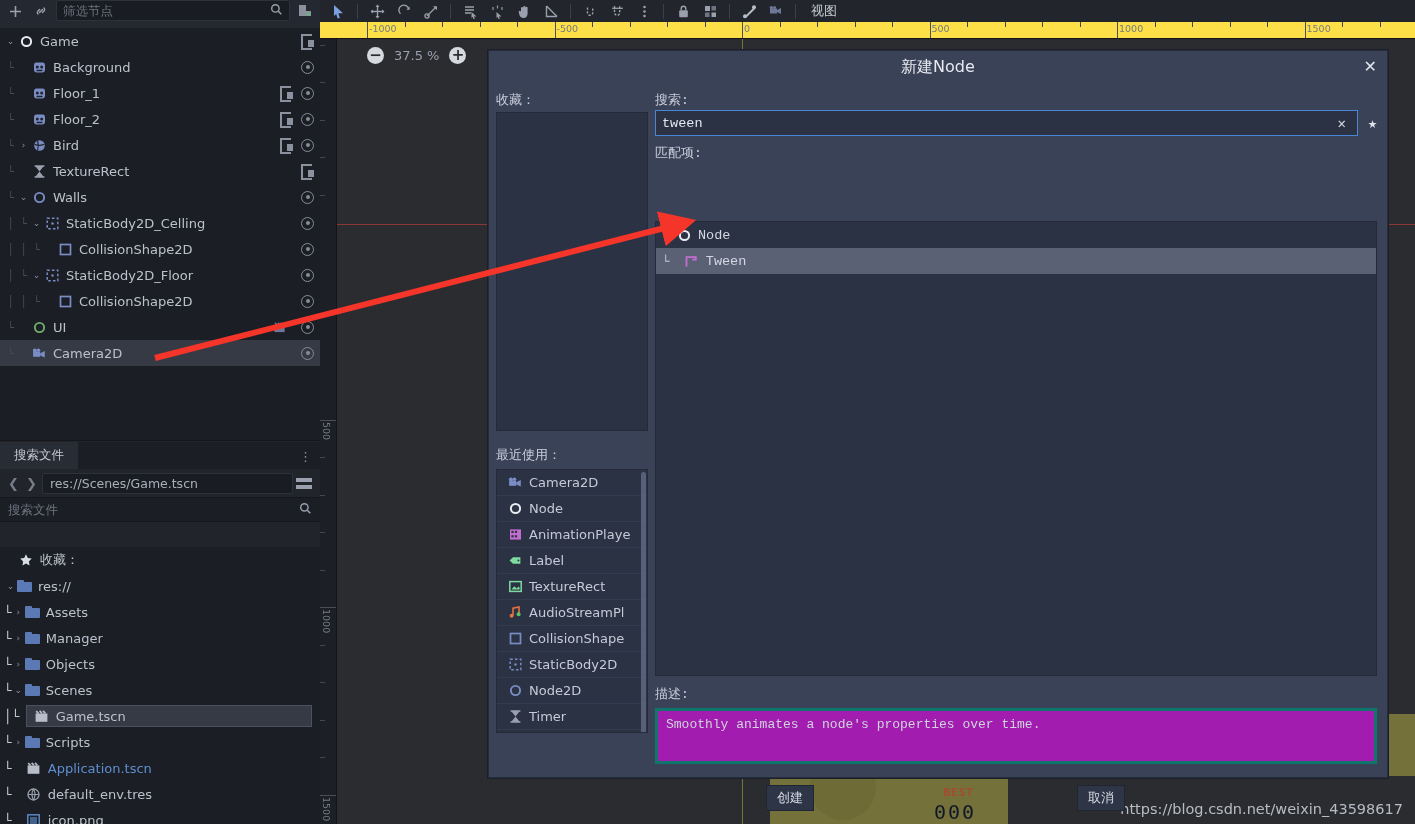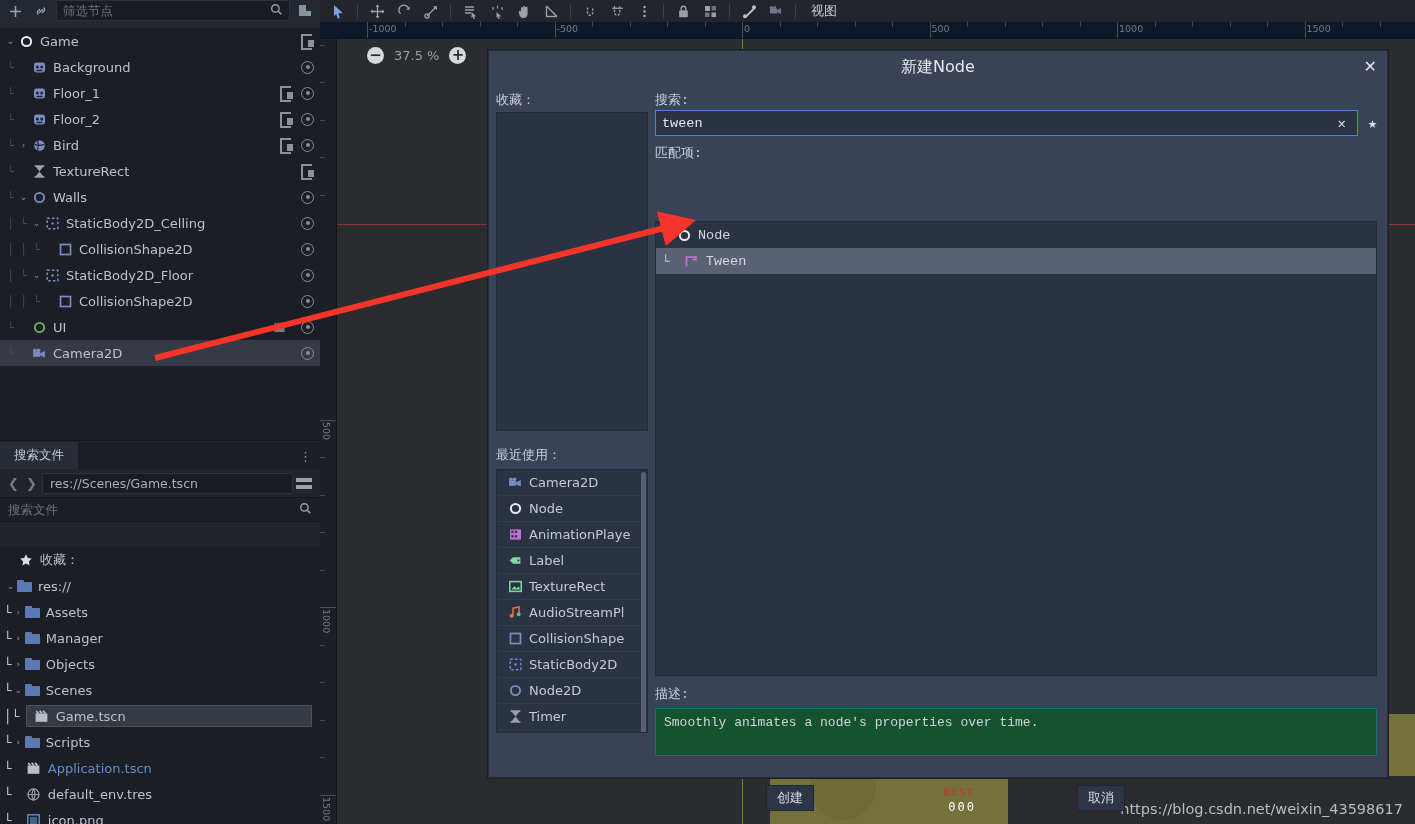--- a/index.html
+++ b/index.html
@@ -78,21 +78,21 @@
 
   
   #viewport{ position:absolute; left:320px; top:0; right:0; bottom:0; background:#2a2c30; }
   #vp-toolbar{ height:22px; background:#22252b; display:flex; align-items:center; padding:0 5px; gap:1px; }
   .vtb{ width:26px; height:21px; display:flex; align-items:center; justify-content:center;
         color:#9aa0ad; cursor:pointer; font-size:13px; }
   .vtb.active{ color:#7aa2e0; }
   .vsep{ width:1px; height:15px; background:#3a3f49; margin:0 5px; }
   #view-menu{ color:#c5cad4; font-size:13px; padding:0 9px; cursor:pointer; }
 
-  #ruler-h{ position:absolute; left:0; top:22px; right:0; height:17px; background:#0f172a;
+  #ruler-h{ position:absolute; left:0; top:22px; right:0; height:17px; background:#fde047;
             border-bottom:1px solid #121419; overflow:hidden; }
   #ruler-v{ position:absolute; left:0; top:39px; width:17px; bottom:0; background:#1c1f25;
             border-right:1px solid #121419; overflow:hidden; }
   #ruler-corner{ position:absolute; left:0; top:22px; width:17px; height:17px; background:#3a3d44; }
   .tickmaj{ position:absolute; top:0; width:1px; height:17px; background:#4a4f59; }
   .tickmin{ position:absolute; top:0; width:1px; height:5px; background:#42474f; }
   .tlabel{ position:absolute; top:1px; color:#747a86; font-size:9.5px; padding-left:2px;
            font-family:"DejaVu Sans","Liberation Sans",sans-serif; }
   .vtickmaj{ position:absolute; left:0; width:17px; height:1px; background:#4a4f59; }
   .vtickmin{ position:absolute; left:0; width:5px; height:1px; background:#42474f; }
@@ -109,21 +109,21 @@
   #guide-h{ position:absolute; left:0; right:0; top:185px; height:1px; background:#8d3636; }
   #origin-v{ position:absolute; left:405px; top:0; bottom:0; width:1px; background:#6d7a32; }
 
   
   #game-strip{ position:absolute; left:433px; bottom:0; width:238px; height:48px;
                background:#74713a; }
   #game-circle{ position:absolute; left:40px; top:-22px; width:66px; height:66px; border-radius:50%;
                 background:#6e6b36; }
   #best-lbl{ position:absolute; right:34px; top:10px; color:#a84a32; font-size:11px;
              font-weight:bold; letter-spacing:1px; font-family:"DejaVu Sans Mono",monospace; }
-  #best-val{ position:absolute; right:32px; top:24px; color:#ffffff; font-size:12px;
+  #best-val{ position:absolute; right:32px; top:24px; color:#0f172a; font-size:20px;
              letter-spacing:2px; font-family:"DejaVu Sans Mono",monospace;margin-left:48px; }
   #right-olive{ position:absolute; right:0; bottom:48px; width:47px; height:62px; background:#74713a; }
   #watermark{ position:absolute; right:12px; bottom:7px; color:#b8bcc3; font-size:14.5px; z-index:8; }
 
   
   #dialog{ position:absolute; left:488px; top:50px; width:900px; height:728px;
            background:#3a4257; border:1px solid #272d3d; box-shadow:0 0 0 1px #1b1f2a; z-index:20; }
   #dlg-title-bar{ height:32px; position:relative; display:flex; align-items:center; justify-content:center; }
   #dlg-title{ color:#e6e9ef; font-size:16px; font-weight:normal; }
   #dlg-close{ position:absolute; right:10px; top:50%; transform:translateY(-50%); color:#e3e6ec;
@@ -152,22 +152,22 @@
   #search-clear{ color:#d4d8e2; font-size:14px; padding:0 5px; cursor:pointer; }
   #fav-star{ margin-left:10px; color:#dfe3ea; font-size:15px; cursor:pointer; }
   #search-row{ display:flex; align-items:center; }
   #match-lbl{ margin-top:8px; height:22px; }
   #match-box{ position:absolute; left:0; top:130px; right:0; height:455px;
               background:#2b3244; border:1px solid #242a38; overflow:hidden; }
   .m-row{ height:26px; display:flex; align-items:center; padding-left:6px; cursor:pointer; position:relative; }
   .m-row.sel{ background:#5a6175; }
   .m-row .nlabel{ color:#d2d7e1; font-size:13.5px; }
   #desc-lbl{ position:absolute; left:0; top:594px; }
-  #desc-box{ position:absolute; left:0; top:617px; right:0; height:48px;
-             background:#14532d; border:1px solid #0f766e; padding:6px 8px;
+  #desc-box{ position:absolute; left:0; top:617px; right:0; height:56px;
+             background:#a21caf; border:3px solid #0f766e; padding:6px 8px;
              color:#cfd4de; font-size:13px; }
   #btn-row{ position:absolute; left:0; right:0; top:694px; }
   .dbtn{ position:absolute; height:26px; min-width:46px; background:#2e3547; border:1px solid #1f2532;
          color:#d7dbe4; font-size:13px; display:flex; align-items:center; justify-content:center;
          cursor:pointer; padding:0 10px; }
   #btn-create{ left:111px; }
   #btn-cancel{ left:422px; }
 
   
   #arrow-svg{ position:absolute; left:0; top:0; width:1415px; height:824px; pointer-events:none; z-index:40; }

